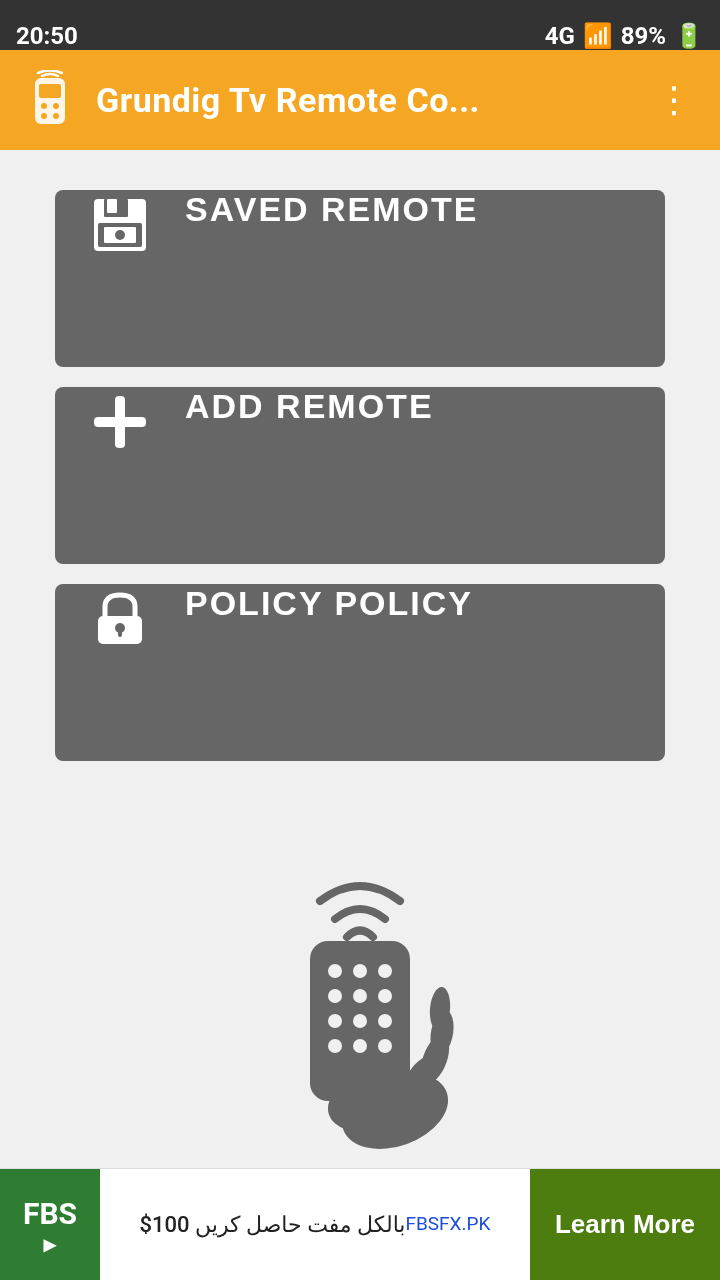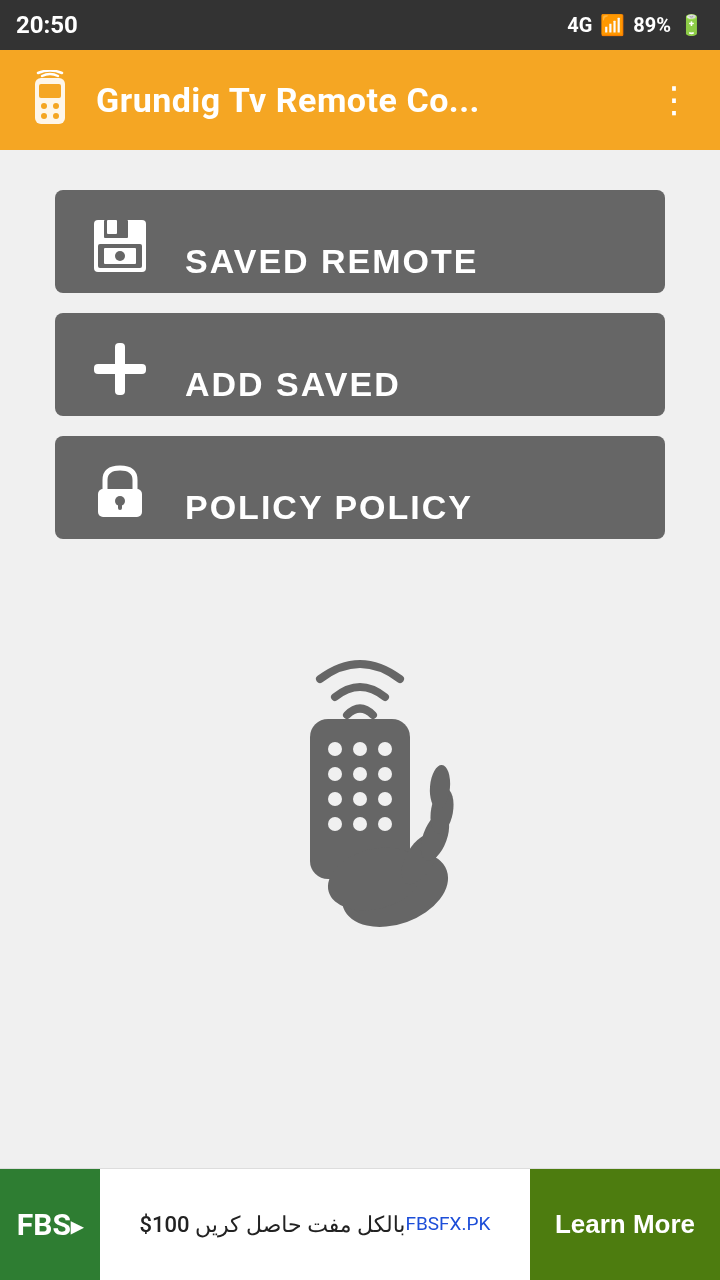--- a/index.html
+++ b/index.html
@@ -11,36 +11,36 @@
       font-family: 'Roboto', Arial, sans-serif;
       overflow-x: hidden;
     }
 
     
     #status-bar {
       width: 720px;
       height: 50px;
       background: #333333;
       display: flex;
-      align-items: center;
+      align-items: flex-end;
       justify-content: space-between;
       padding: 0 16px;
       color: white;
       font-size: 22px;
       font-weight: bold;
     }
     #status-time {
       font-size: 24px;
       font-weight: bold;
     }
     #status-icons {
       display: flex;
       align-items: center;
       gap: 8px;
-      font-size: 20px;
+      font-size: 24px;
     }
 
     
     #app-bar {
       width: 720px;
       height: 100px;
       background: #F5A623;
       display: flex;
       align-items: center;
       padding: 0 20px;
@@ -71,26 +71,26 @@
       background: #f0f0f0;
       display: flex;
       flex-direction: column;
       align-items: center;
       gap: 20px;
     }
 
     
     .menu-button {
       width: 100%;
-      height: 103px;
+      height: 177px;
       background: #666666;
       border-radius: 8px;
       display: flex;
-      align-items: flex-end;
-      padding: 12px 30px;
+      align-items: flex-start;
+      padding: 0 30px;
       gap: 30px;
       cursor: pointer;
       border: none;
       outline: none;
     }
     .menu-button-icon {
       width: 70px;
       height: 70px;
       display: flex;
       align-items: center;
@@ -123,21 +123,21 @@
       background: white;
       display: flex;
       align-items: center;
       border-top: 1px solid #ddd;
     }
     #ad-logo {
       width: 100px;
       height: 112px;
       background: #2E7D32;
       display: flex;
-      flex-direction: row;
+      flex-direction: column;
       align-items: center;
       justify-content: center;
       color: white;
       font-size: 30px;
       font-weight: bold;
       flex-shrink: 0;
     }
     #ad-play-icon {
       font-size: 16px;
       margin-top: 4px;
@@ -220,21 +220,21 @@
     <span class="menu-button-label">SAVED REMOTE</span>
   </button>
 
   <button class="menu-button">
     <div class="menu-button-icon">
       <svg width="60" height="60" viewBox="0 0 60 60" xmlns="http://www.w3.org/2000/svg">
         <rect x="25" y="4" width="10" height="52" rx="4" fill="white"></rect>
         <rect x="4" y="25" width="52" height="10" rx="4" fill="white"></rect>
       </svg>
     </div>
-    <span class="menu-button-label">ADD SAVED</span>
+    <span class="menu-button-label">ADD REMOTE</span>
   </button>
 
   <button class="menu-button">
     <div class="menu-button-icon">
       <svg width="60" height="60" viewBox="0 0 60 60" xmlns="http://www.w3.org/2000/svg">
         <path d="M15 28 L15 18 Q15 6 30 6 Q45 6 45 18 L45 28" stroke="white" stroke-width="5" fill="none" stroke-linecap="round"></path>
         <rect x="8" y="27" width="44" height="28" rx="5" fill="white"></rect>
         <circle cx="30" cy="39" r="5" fill="#666"></circle>
         <rect x="28" y="40" width="4" height="8" rx="2" fill="#666"></rect>
       </svg>

